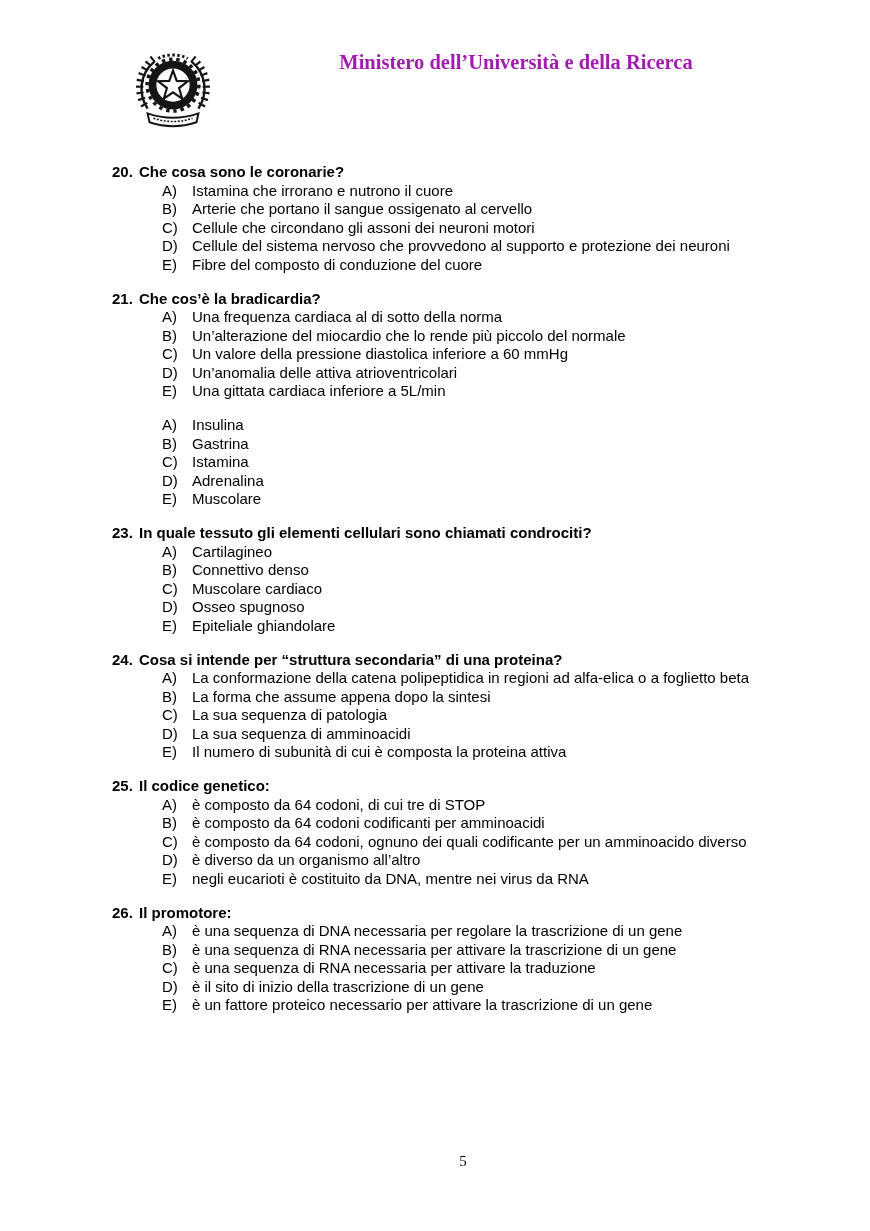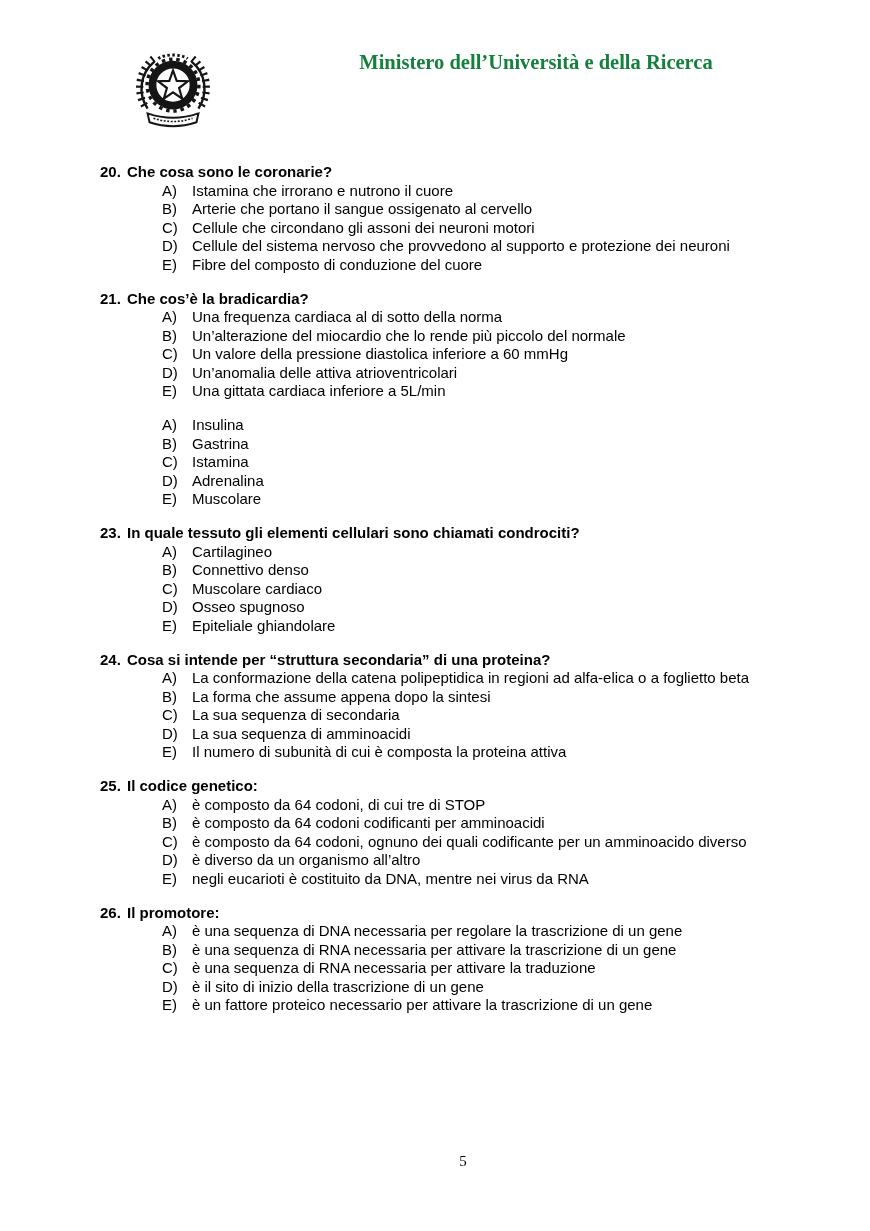--- a/index.html
+++ b/index.html
@@ -21,42 +21,42 @@
   }
   .logo {
     position: absolute;
     left: 129px;
     top: 0;
     width: 88px;
     height: 88px;
   }
   .doc-title {
     position: absolute;
-    left: 536px;
+    left: 516px;
     top: 6px;
     transform: translateX(-50%);
     margin: 0;
     font-family: "Liberation Serif", serif;
     font-weight: bold;
     font-size: 20.5px;
     white-space: nowrap;
-    color: #15803d;
+    color: #a21caf;
   }
   .content {
     position: absolute;
     top: 163px;
     left: 100px;
     width: 726px;
   }
   .question {
     font-size: 15px;
     line-height: 18.5px;
     margin-bottom: 15.5px;
   }
-  .q-head { display: flex; font-weight: bold; }
+  .q-head { display: flex; font-weight: bold; margin-left: 12px; }
   .q-num  { flex: none; width: 27px; }
   .q-text { flex: 1; white-space: pre-line; }
   .option { display: flex; margin-left: 62px; }
   .opt-letter { flex: none; width: 30px; }
   .opt-text   { flex: 1; }
   .page-footer {
     position: absolute;
     top: 1153px;
     left: 100px;
     width: 726px;
@@ -222,21 +222,21 @@
     <div class="option">
         <span class="opt-letter">A)</span>
         <span class="opt-text">La conformazione della catena polipeptidica in regioni ad alfa-elica o a foglietto beta</span>
       </div>
           <div class="option">
         <span class="opt-letter">B)</span>
         <span class="opt-text">La forma che assume appena dopo la sintesi</span>
       </div>
           <div class="option">
         <span class="opt-letter">C)</span>
-        <span class="opt-text">La sua sequenza di secondaria</span>
+        <span class="opt-text">La sua sequenza di patologia</span>
       </div>
           <div class="option">
         <span class="opt-letter">D)</span>
         <span class="opt-text">La sua sequenza di amminoacidi</span>
       </div>
           <div class="option">
         <span class="opt-letter">E)</span>
         <span class="opt-text">Il numero di subunità di cui è composta la proteina attiva</span>
       </div>
         </div>

